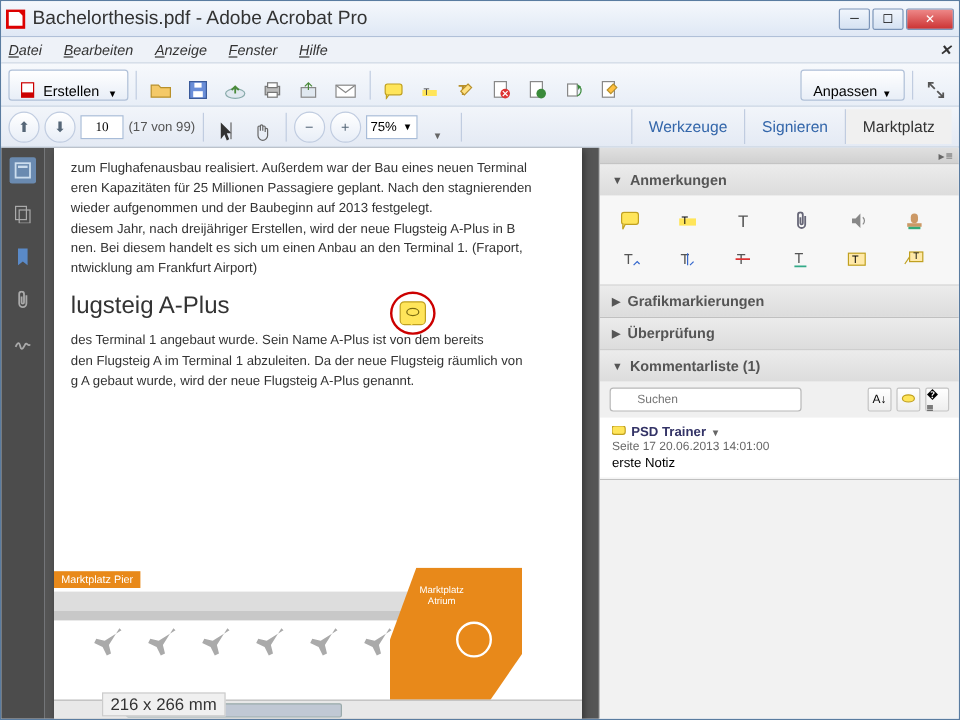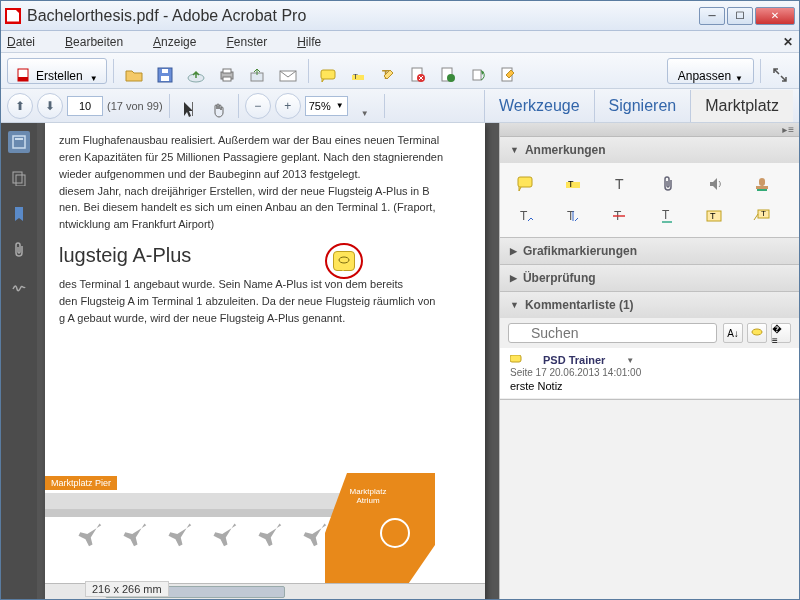--- a/index.html
+++ b/index.html
@@ -7,39 +7,39 @@
 
 .window { width: 800px; height: 600px; border: 1px solid #5a7ca0; display: flex; flex-direction: column; background: linear-gradient(#e8eef7, #dde6f2); }
 .titlebar { height: 30px; background: linear-gradient(#f5f8fc, #dfe8f5); display: flex; align-items: center; padding: 0 4px; border-bottom: 1px solid #b0c0d8; }
 .titlebar .app-icon { width: 16px; height: 16px; background: #d00; margin-right: 6px; position: relative; }
 .titlebar .app-icon::after { content: ""; position: absolute; inset: 2px; background: #fff; clip-path: polygon(0 0, 70% 0, 100% 30%, 100% 100%, 0 100%); }
 .titlebar .title { font-size: 16px; color: #333; flex: 1; }
 .win-controls { display: flex; gap: 2px; }
 .win-btn { width: 26px; height: 18px; border: 1px solid #7a94b8; background: linear-gradient(#f0f5fc, #d5e2f2); border-radius: 2px; display: flex; align-items: center; justify-content: center; font-size: 10px; }
 .win-btn.close { background: linear-gradient(#e88, #c33); color: #fff; width: 40px; }
 
-.menubar { height: 22px; background: #eef2f8; display: flex; align-items: center; padding: 0 6px; gap: 30px; font-size: 12px; color: #333; border-bottom: 1px solid #c8d2e0; }
+.menubar { height: 22px; background: #eef2f8; display: flex; align-items: center; padding: 0 6px; gap: 18px; font-size: 12px; color: #333; border-bottom: 1px solid #c8d2e0; font-style: italic; }
 .menubar .menu-item .ul { text-decoration: underline; }
 .menubar .x { margin-left: auto; font-weight: bold; cursor: pointer; }
 
 .toolbar { height: 36px; background: linear-gradient(#f7f9fc, #e8eef7); display: flex; align-items: center; padding: 0 6px; gap: 4px; border-bottom: 1px solid #c8d2e0; }
 .tb-btn { height: 26px; min-width: 26px; border: 1px solid transparent; border-radius: 3px; display: flex; align-items: flex-end; justify-content: center; padding: 0 4px; font-size: 12px; }
 .tb-sep { width: 1px; height: 24px; background: #c0cce0; margin: 0 2px; }
 .create-btn { border: 1px solid #b0c0d8; background: linear-gradient(#fff, #e8eef7); padding: 0 8px; gap: 4px; }
 .create-btn .arrow { font-size: 8px; margin-left: 3px; }
 .anpassen { border: 1px solid #b0c0d8; background: linear-gradient(#fff,#e8eef7); padding: 0 10px; margin-left: auto; }
 
 .toolbar2 { height: 34px; background: linear-gradient(#f2f5fa,#e4eaf4); display: flex; align-items: center; padding: 0 6px; gap: 4px; border-bottom: 1px solid #c8d2e0; }
 .nav-btn { width: 26px; height: 26px; border: 1px solid #c0cce0; border-radius: 13px; background: linear-gradient(#fff,#e8eef7); display: flex; align-items: center; justify-content: center; font-size: 12px; color: #567; }
-.page-input { width: 36px; height: 20px; border: 1px solid #a8bcd8; text-align: center; font-size: 11px; }
+.page-input { width: 36px; height: 20px; border: 1px solid #a8bcd8; text-align: center; font-size: 11px; font-family: Liberation Serif, serif; }
 .page-count { font-size: 11px; color: #555; }
 .zoom-sel { height: 20px; border: 1px solid #a8bcd8; font-size: 11px; padding: 0 3px; display: flex; align-items: center; background: #fff; }
 .zoom-sel .arrow { font-size: 8px; margin-left: 5px; }
 .right-tabs { margin-left: auto; display: flex; }
-.right-tab { padding: 7px 14px; font-size: 16px; color: #3366aa; border-left: 1px solid #c0cce0; cursor: pointer; }
+.right-tab { padding: 7px 14px; font-size: 13px; color: #3366aa; border-left: 1px solid #c0cce0; cursor: pointer; }
 .right-tab.active { background: #f0f0f0; color: #333; }
 
 .content { flex: 1; display: flex; overflow: hidden; }
 .left-sidebar { width: 36px; background: #4c4c4c; display: flex; flex-direction: column; align-items: center; padding-top: 8px; gap: 14px; }
 .ls-icon { width: 22px; height: 22px; display: flex; align-items: center; justify-content: center; color: #ccc; font-size: 14px; border-radius: 2px; }
 .ls-icon.active { background: #6a8ab0; color: #fff; }
 
 .doc-area { flex: 1; background: #555; position: relative; overflow: hidden; }
 .page { position: absolute; left: 8px; top: 0; width: 440px; height: 555px; background: #fff; box-shadow: 2px 2px 6px rgba(0,0,0,.4); padding: 10px 14px; font-size: 11px; color: #333; overflow: hidden; }
 .page p { line-height: 1.35; margin-bottom: 2px; font-family: Arial, sans-serif; }
@@ -49,38 +49,38 @@
 .note-circle { position: absolute; left: 280px; top: 120px; width: 38px; height: 36px; border: 2px solid #c00; border-radius: 50%; }
 .diagram { position: absolute; left: 0; right: 0; bottom: 0; height: 220px; }
 .pier-label { background: #e8891a; color: #fff; font-size: 9px; padding: 2px 6px; position: absolute; }
 .plane { position: absolute; width: 28px; height: 28px; }
 .plane svg { width: 100%; height: 100%; fill: #aaa; }
 .atrium { position: absolute; background: #e8891a; }
 .atrium-label { position: absolute; color: #fff; font-size: 8px; text-align: center; line-height: 1.1; }
 
 .hscroll { position: absolute; left: 8px; bottom: 0; width: 440px; height: 16px; background: #e8e8e8; border-top: 1px solid #bbb; display: flex; align-items: center; }
 .hscroll .thumb { position: absolute; left: 60px; width: 180px; height: 12px; top: 2px; background: #c0c8d4; border: 1px solid #9aa; border-radius: 2px; }
-.dim-label { position: absolute; left: 48px; bottom: 2px; font-size: 11px; color: #333; background: #f0f0f0; padding: 1px 6px; border: 1px solid #ccc; z-index: 5; }
+.dim-label { position: absolute; left: 48px; bottom: 2px; font-size: 14px; color: #333; background: #f0f0f0; padding: 1px 6px; border: 1px solid #ccc; z-index: 5; }
 
 .comment-panel { width: 300px; background: #f2f2f2; border-left: 1px solid #bbb; display: flex; flex-direction: column; font-size: 12px; }
 .cp-header { height: 14px; background: linear-gradient(#e0e0e0,#d0d0d0); border-bottom: 1px solid #bbb; display: flex; justify-content: flex-end; align-items: center; padding: 0 4px; }
 .cp-header .dots { font-size: 10px; color: #666; letter-spacing: 1px; }
 .cp-section { border-bottom: 1px solid #c0c0c0; }
 .cp-section-head { padding: 6px 10px; background: linear-gradient(#ececec,#dcdcdc); font-weight: bold; font-size: 12px; color: #555; display: flex; align-items: center; gap: 6px; cursor: pointer; }
 .cp-section-head .tri { font-size: 9px; }
 .cp-tools { padding: 10px 12px; display: grid; grid-template-columns: repeat(6, 1fr); gap: 10px 8px; background: #f7f7f7; }
 .cp-tool { width: 28px; height: 22px; display: flex; align-items: center; justify-content: center; border: 1px solid transparent; border-radius: 2px; }
 .cp-search-row { padding: 5px 8px; display: flex; gap: 4px; align-items: center; background: #f0f0f0; }
-.cp-search { flex: 1; height: 20px; border: 1px solid #b8b8b8; border-radius: 3px; padding: 0 4px 0 22px; font-size: 14px; background: #fff; position: relative; }
+.cp-search { flex: 1; height: 20px; border: 1px solid #b8b8b8; border-radius: 3px; padding: 0 4px 0 22px; font-size: 10px; background: #fff; position: relative; }
 .cp-search-wrap { position: relative; flex: 1; }
 .cp-search-wrap .mag { position: absolute; left: 4px; top: 3px; font-size: 11px; color: #888; }
 .cp-mini { width: 20px; height: 20px; border: 1px solid #c4c4c4; border-radius: 2px; background: linear-gradient(#fff,#eee); display: flex; align-items: center; justify-content: center; font-size: 10px; }
 .cp-list { flex: 1; background: #fff; overflow: auto; }
 .cp-item { padding: 6px 10px; border-bottom: 1px solid #eee; font-size: 11px; }
-.cp-item .author { color: #336; font-weight: bold; display: flex; align-items: center; gap: 21px; }
+.cp-item .author { color: #336; font-weight: bold; display: flex; align-items: center; gap: 4px; }
 .cp-item .meta { color: #666; font-size: 10px; margin-top: 1px; }
 .cp-item .body { font-size: 11px; margin-top: 2px; }
 </style>
 </head>
 <body>
 
 <div class="window">
   <div class="titlebar">
     <div class="app-icon"></div>
     <div class="title">Bachelorthesis.pdf - Adobe Acrobat Pro</div>

